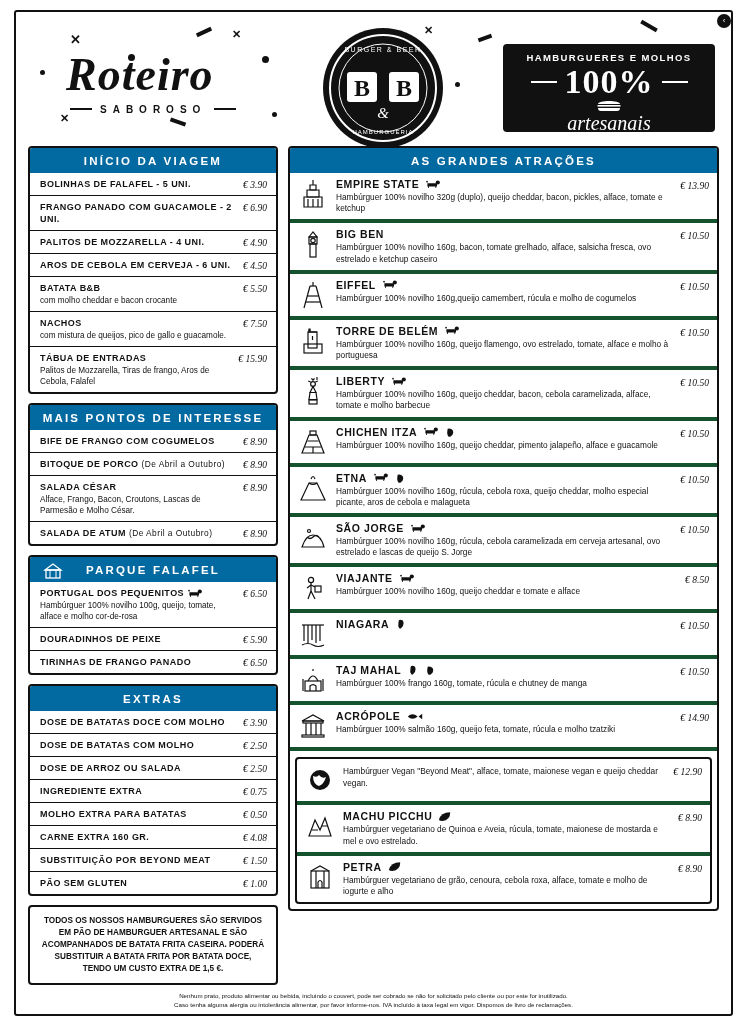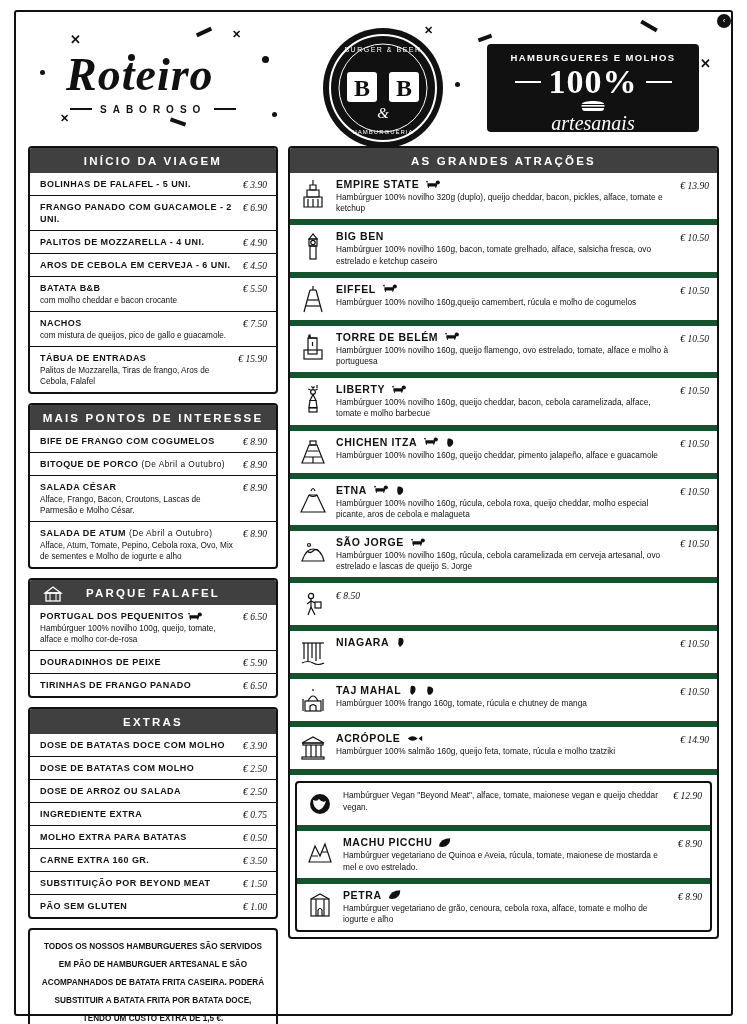--- a/index.html
+++ b/index.html
@@ -56,21 +56,21 @@
   .brand-sub:before, .brand-sub:after {
     content:""; display:inline-block; width: 22px; height:2px; background:#111;
   }
   .logo-badge {
     position: absolute;
     left: 295px; top: 4px;
     width: 124px; height: 124px;
   }
   .promo {
     position: absolute;
-    right: 22px; top: 22px;
+    right: 6px; top: 22px;
     width: 212px; height: 88px;
     background: #111; color: #fff;
     border-radius: 4px;
     text-align: center;
     padding-top: 8px;
   }
   .promo-top { font-size: 9.5px; letter-spacing: 1.4px; font-weight: bold; }
   .promo-big {
     font-family: "Liberation Serif", serif;
     font-weight: bold;
@@ -103,21 +103,21 @@
   .col-right { flex: 1; }
 
   .section {
     border: 2px solid #111;
     border-radius: 4px;
     margin-bottom: 9px;
     overflow: hidden;
     background: #fff;
   }
   .sec-head {
-    background: #404040; color: #fff;
+    background: #0369a1; color: #fff;
     text-align: center;
     font-weight: bold;
     font-size: 11.5px;
     letter-spacing: 2.2px;
     padding: 7px 4px 6px 4px;
     position: relative;
   }
   .sec-head .hicon { position:absolute; left: 12px; top: 4px; }
 
   .row {
@@ -154,21 +154,21 @@
     font-size: 9.6px;
     white-space: nowrap;
     padding-top: 1px;
   }
 
   
   .brow {
     display: flex;
     align-items: flex-start;
     padding: 5px 8px 5px 6px;
-    border-bottom: 6px solid #14532d;
+    border-bottom: 4px solid #14532d;
     gap: 6px;
   }
   .brow:last-child { border-bottom: none; }
   .bicon {
     width: 34px; min-width: 34px; height: 32px;
     display: flex; align-items: center; justify-content: center;
   }
   .bbody { flex: 1; }
   .btitle {
     font-weight: bold;
@@ -193,21 +193,21 @@
     border: 2px solid #111;
     border-radius: 4px;
     margin: 6px 5px 5px 5px;
   }
   .note-box {
     border: 2px solid #111;
     border-radius: 4px;
     text-align: center;
     font-weight: bold;
     font-size: 8.2px;
-    line-height: 18px;
+    line-height: 12px;
     padding: 8px 10px;
     margin-top: 2px;
   }
   .footer {
     text-align: center;
     font-size: 6.2px;
     line-height: 9px;
     padding: 6px 40px 0 40px;
     color: #111;
   }
@@ -352,21 +352,20 @@
           <div class="row-main">
             <div class="item-name">SALADA CÉSAR</div>
             <div class="item-desc">Alface, Frango, Bacon, Croutons, Lascas de Parmesão e Molho César.</div>
           </div>
           <div class="price">€ 8.90</div>
         </div>
         <div class="row">
           <div class="row-main">
             <div class="item-name"><span>SALADA DE ATUM</span>
               <span class="lower">(De Abril a Outubro)</span></div>
-            <div class="item-desc">Alface, Atum, Tomate, Pepino, Cebola roxa, Ovo, Mix de sementes e Molho de iogurte e alho</div>
           </div>
           <div class="price">€ 8.90</div>
         </div>
       </div>
 
       <div class="section">
         <div class="sec-head">
           <span class="hicon">
             <svg width="22" height="22" viewBox="0 0 22 22">
               <path d="M3 9 L11 3 L19 9 Z" fill="none" stroke="#fff" stroke-width="1.3"></path>
@@ -436,21 +435,21 @@
         <div class="row">
           <div class="row-main">
               <div class="item-name">MOLHO EXTRA PARA BATATAS</div>
             </div>
           <div class="price">€ 0.50</div>
         </div>
         <div class="row">
           <div class="row-main">
               <div class="item-name">CARNE EXTRA 160 GR.</div>
             </div>
-          <div class="price">€ 3.50</div>
+          <div class="price">€ 4.08</div>
         </div>
         <div class="row">
           <div class="row-main">
               <div class="item-name">SUBSTITUIÇÃO POR BEYOND MEAT</div>
             </div>
           <div class="price">€ 1.50</div>
         </div>
         <div class="row">
           <div class="row-main">
               <div class="item-name">PÃO SEM GLUTEN</div>
@@ -695,20 +694,33 @@
           <div class="bicon">
             <svg width="26" height="30" viewBox="0 0 26 30">
                 <g fill="none" stroke="#111" stroke-width="1.2">
               <circle cx="11" cy="7" r="2.6"></circle>
                   <path d="M11 10 v8"></path>
                   <path d="M11 12 l-4 3 M11 12 l4 2"></path>
                   <path d="M11 18 l-3 8 M11 18 l4 8"></path>
               <rect x="15" y="13" width="6" height="6"></rect>
                 </g>
               </svg>
+          </div>
+          <div class="bbody">
+            <div class="btitle">
+              <span>VIAJANTE</span>
+              <span>
+                  <svg width="16" height="9" viewBox="0 0 20 11">
+                    <path d="M3 4 h12 v4 h-1 v2 h-1 v-2 h-8 v2 h-1 v-2 h-1 z" fill="#111"></path>
+                    <path d="M2 3 q-1.6 -1.4 0 -2 q1.5 -0.4 1.8 1.6 z" fill="#111"></path>
+                    <circle cx="16" cy="3" r="2.6" fill="#111"></circle>
+                  </svg>
+                </span>
+            </div>
+            <div class="bdesc">Hambúrguer 100% novilho 160g, queijo cheddar e tomate e alface</div>
           </div>
           <div class="bprice">€ 8.50</div>
         </div>
 
         <div class="brow">
           <div class="bicon">
             <svg width="28" height="30" viewBox="0 0 28 30">
                 <g fill="none" stroke="#111" stroke-width="1.2">
               <path d="M3 6 h22"></path>
                   <path d="M5 6 v16 M9 6 v18 M13 6 v15 M17 6 v18 M21 6 v16"></path>

